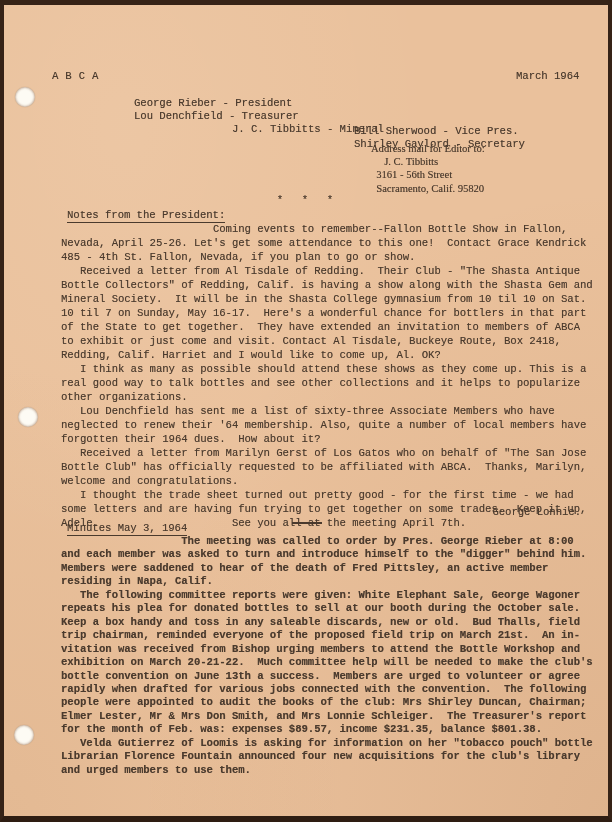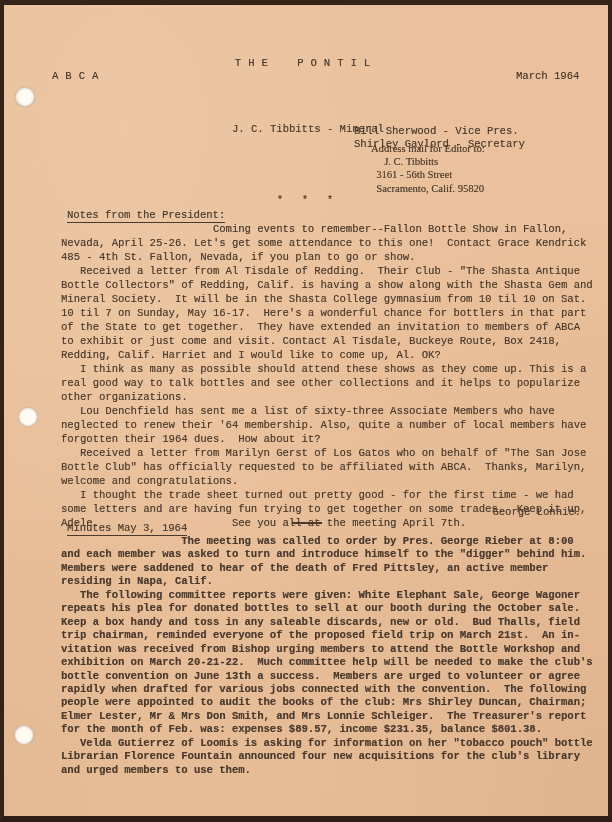--- a/index.html
+++ b/index.html
@@ -54,24 +54,25 @@
 </head>
 <body>
 
 <div class="page">
   <div class="paper">
 
     <div class="hole hole1"></div>
     <div class="hole hole2"></div>
     <div class="hole hole3"></div>
 
-    <div class="abs center title">THE PONTIL</div>
     <div class="abs abca">ABCA</div>
     <div class="abs date">March 1964</div>
 
+    <div class="abs off-left">George Rieber - President
+Lou Denchfield - Treasurer</div>
     <div class="abs off-right">Bill Sherwood - Vice Pres.
 Shirley Gaylord - Secretary</div>
     <div class="abs editor">J. C. Tibbitts - Mineral</div>
 
     <div class="abs addr-right">Address mail for Editor to:
      J. C. Tibbitts
   3161 - 56th Street
   Sacramento, Calif. 95820</div>
 
     <div class="abs center stars">*  *  *</div>

